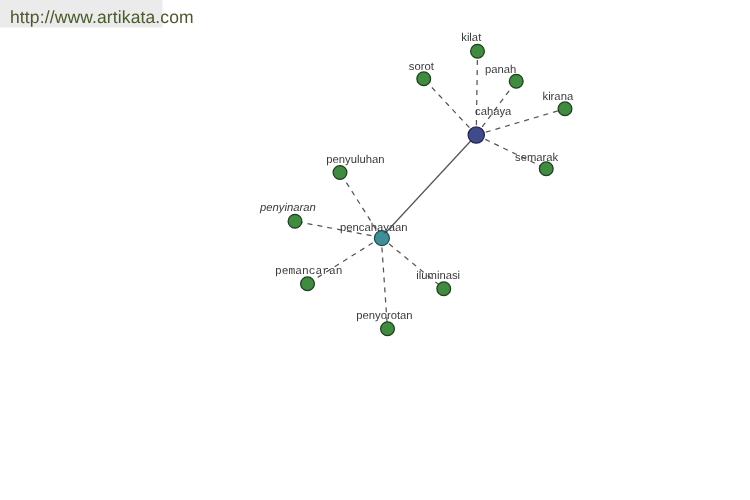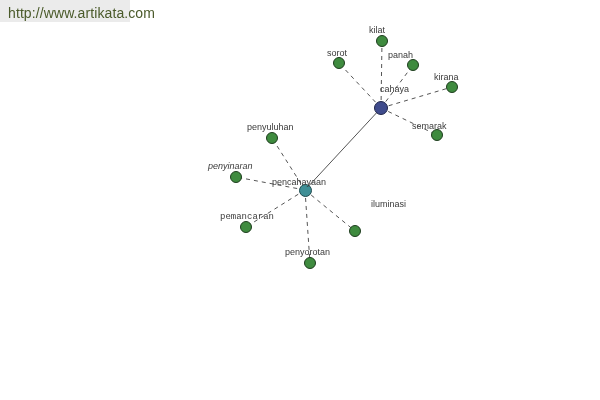--- a/index.html
+++ b/index.html
@@ -116,29 +116,29 @@
       <div class="label" style="left: 327px; top: 48px;">sorot</div>
       <div class="node leaf" style="left: 407px; top: 59px;"></div>
       <div class="label" style="left: 388px; top: 50px; text-align: center;">panah</div>
       <div class="node leaf" style="left: 446px; top: 81px;"></div>
       <div class="label" style="left: 434px; top: 72px;">kirana</div>
       <div class="node hub-blue" style="left: 374px; top: 101px;"></div>
       <div class="label" style="left: 362px; top: 84px; margin-left: 18px;">cahaya</div>
       <div class="node leaf" style="left: 431px; top: 129px;"></div>
       <div class="label" style="left: 412px; top: 121px;">semarak</div>
       <div class="node leaf" style="left: 266px; top: 132px;"></div>
-      <div class="label" style="left: 247px; top: 122px;">penyuluhan</div>
+      <div class="label" style="left: 261px; top: 122px;">penyuluhan</div>
       <div class="node leaf" style="left: 230px; top: 171px;"></div>
       <div class="label" style="left: 208px; top: 161px; font-style: italic;">penyinaran</div>
       <div class="node hub-teal" style="left: 298.5px; top: 183.5px;"></div>
       <div class="label" style="left: 272px; top: 177px;">pencahayaan</div>
       <div class="node leaf" style="left: 240px; top: 221px;"></div>
       <div class="label" style="left: 220px; top: 212px; font-family: Liberation Mono, monospace;">pemancaran</div>
       <div class="node leaf" style="left: 349px; top: 225px;"></div>
-      <div class="label" style="left: 333px; top: 199px; margin-left: 38px;">iluminasi</div>
+      <div class="label" style="left: 333px; top: 215px;">iluminasi</div>
       <div class="node leaf" style="left: 304px; top: 257px;"></div>
       <div class="label" style="left: 285px; top: 247px;">penyorotan</div>
     </div>
 </div>
 
 <div id="urlbar">
   <div id="urlbar-text">http://www.artikata.com</div>
 </div>
 
 </body></html>

